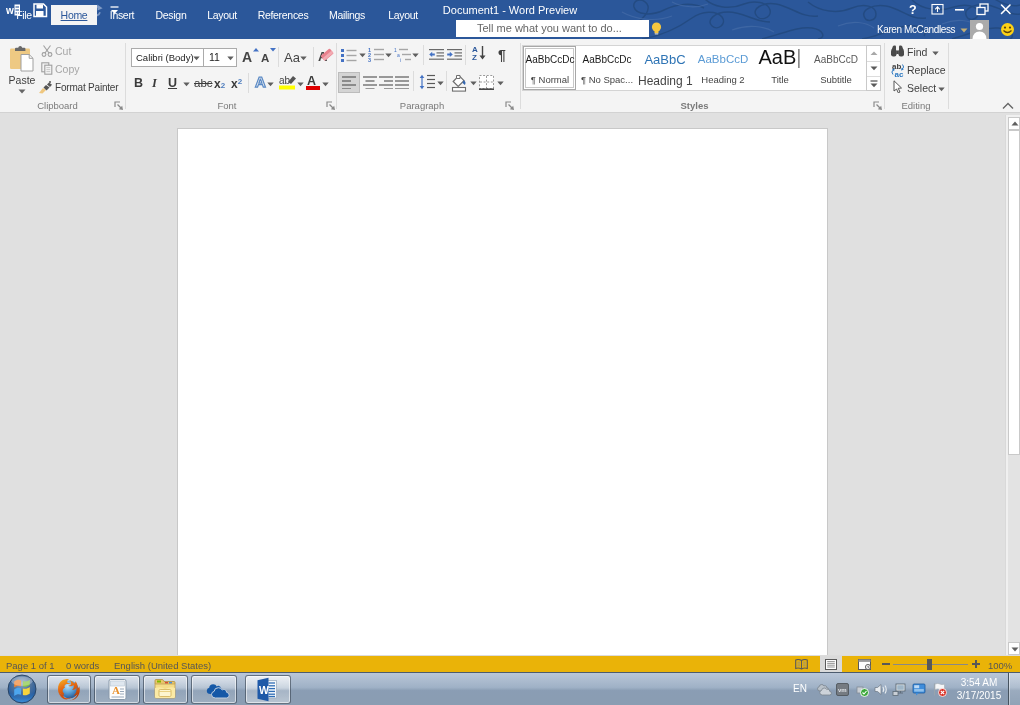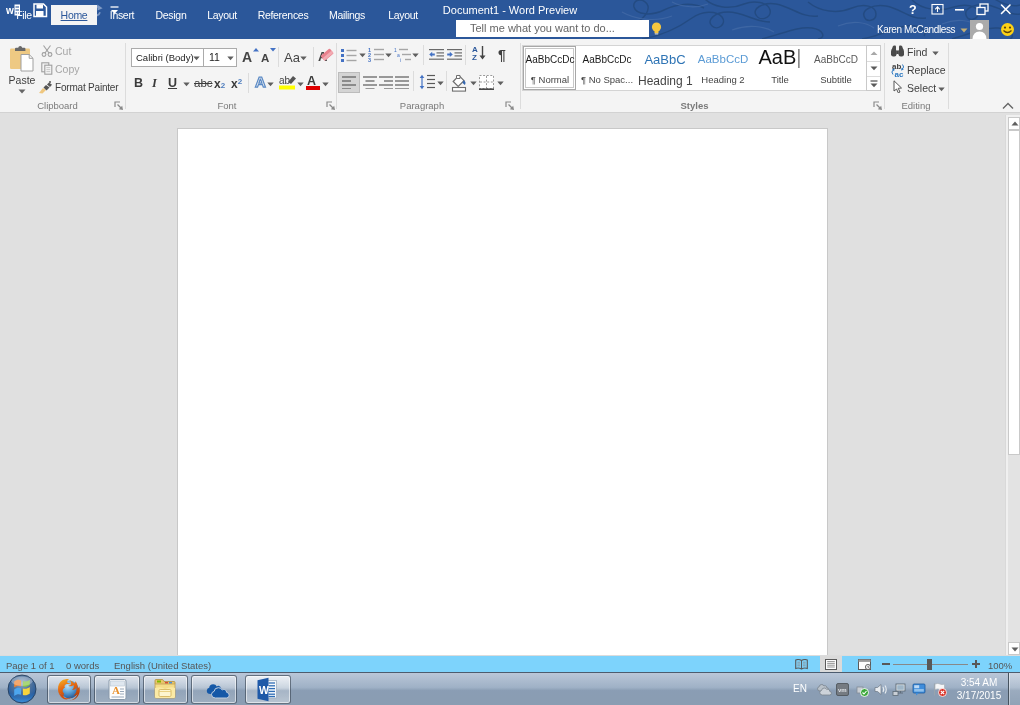--- a/index.html
+++ b/index.html
@@ -10,36 +10,36 @@
   
   #titlebar { left:0; top:0; width:1020px; height:19px; background:#2b579a; }
   #tabrow   { left:0; top:19px; width:1020px; height:20px; background:#2b579a; }
   #titletext { width:100%; text-align:center; top:3.5px; color:#fff; font-size:11px; letter-spacing:0; }
 
   
   .tab { top:5px; height:20px; line-height:21px; color:#fff; font-size:10.5px; letter-spacing:-0.3px; text-align:center; }
   #tab-home { background:#f4f4f4; color:#2b579a;text-decoration:underline; }
 
   
-  #tellme { left:456px; top:20px; width:193px; height:17px; background:#fff; font-size:11px; color:#666; line-height:17px; padding-left:14px; }
+  #tellme { left:456px; top:20px; width:193px; height:17px; background:#fff; font-size:11px; color:#666; line-height:17px; padding-left:21px; }
 
   
   #ribbon { left:0; top:39px; width:1020px; height:74px; background:#f4f4f4; border-bottom:1px solid #d2d2d2; }
   .rsep { width:1px; background:#dcdcdc; top:4px; height:66px; }
   .grouplabel { font-size:9.5px; color:#7a7a7a; top:61px; text-align:center; }
 
   
   #docarea { left:0; top:115px; width:1020px; height:540px; background:#e0e0e0; }
   #page { left:177px; top:13px; width:651px; height:527px; background:#fff; border:1px solid #c8c8c8; border-bottom:none; }
 
   
   #sbar { left:1005px; top:0px; width:15px; height:540px; background:#f0f0f0; border-left:1px solid #d9d9d9; }
 
   
-  #statusbar { left:0; top:655px; width:1020px; height:17px; background:#7dd3fc; border-top:1px solid #dcdcdc; font-size:9.5px; color:#565656; }
+  #statusbar { left:0; top:655px; width:1020px; height:17px; background:#eab308; border-top:1px solid #dcdcdc; font-size:9.5px; color:#565656; }
 
   
   #taskbar { left:0; top:672px; width:1020px; height:33px; background:linear-gradient(#bac7d8 0%, #9fb1c6 45%, #8a9db4 55%, #8a9db2 100%); border-top:1px solid #4d5c6e; }
   .tbtn { top:2px; height:29px; border-radius:3px; border:1px solid rgba(60,75,92,.75); background:linear-gradient(rgba(255,255,255,.55), rgba(255,255,255,.25) 45%, rgba(255,255,255,.08) 55%, rgba(255,255,255,.18)); box-shadow:inset 0 0 0 1px rgba(255,255,255,.55); }
   .tray { color:#fff; font-size:10px; }
 </style>
 </head>
 <body>
 
 <div class="abs" id="titlebar"></div>

